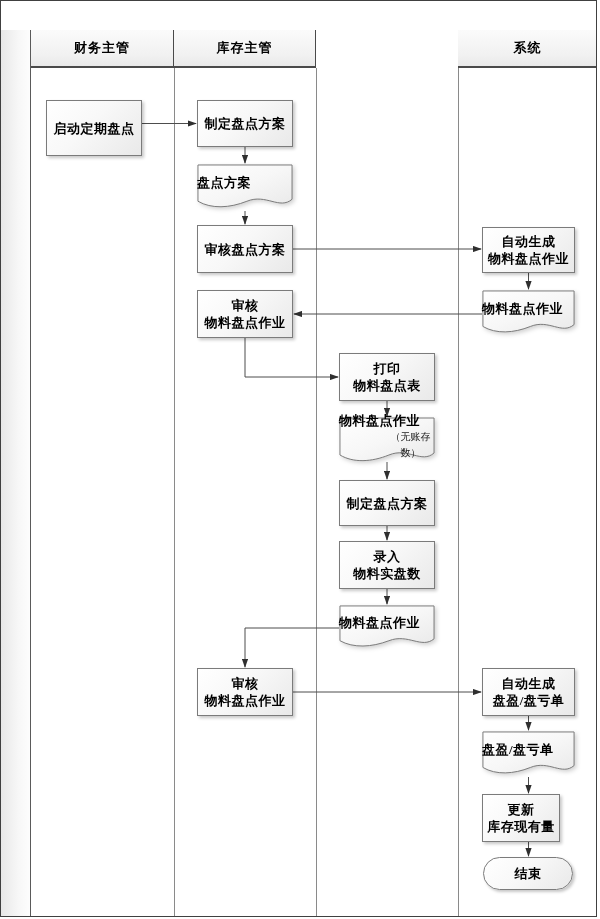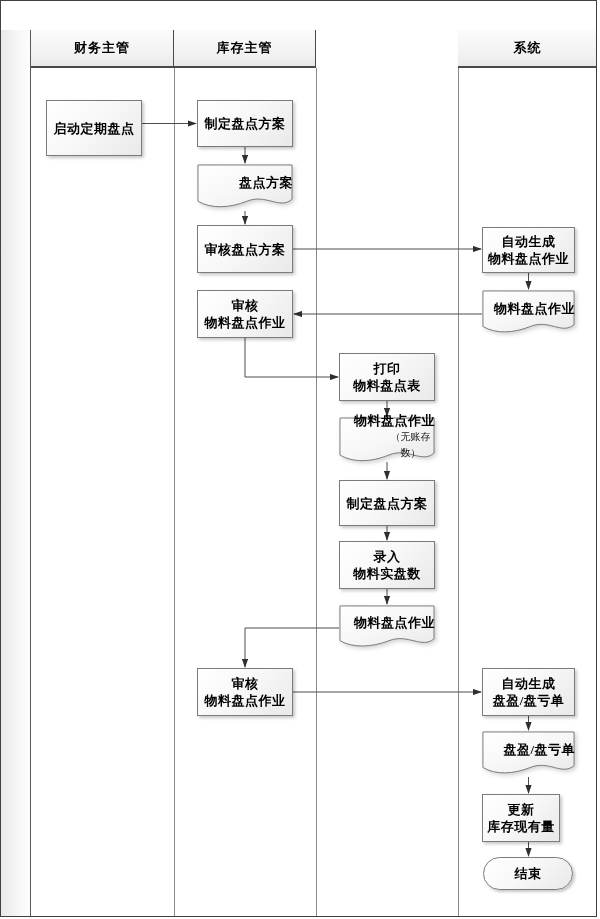--- a/index.html
+++ b/index.html
@@ -27,21 +27,21 @@
         border:1px solid #7b7b7b;
         background:linear-gradient(135deg,#ffffff 0%,#f8f8f8 45%,#e9e9e9 100%);
         box-shadow:2px 2px 3px rgba(0,0,0,0.22);
         display:flex;flex-direction:column;align-items:center;justify-content:center;
         font-size:13px;font-weight:600;letter-spacing:0.5px;line-height:17px;text-align:center;}
   .capsule{border-radius:17px;}
   .doc{position:absolute;z-index:3;}
   .doc svg{position:absolute;left:0;top:0;width:100%;height:100%;
            filter:drop-shadow(2px 2px 2px rgba(0,0,0,0.18));}
   .doc .doc-label{position:absolute;left:0;top:0;right:0;bottom:0;box-sizing:border-box;
-        display:flex;flex-direction:column;align-items:flex-end;justify-content:center;
+        display:flex;flex-direction:column;align-items:flex-start;justify-content:center;
         padding-bottom:11px;font-size:13px;font-weight:600;letter-spacing:0.5px;line-height:16px;text-align:center;}
   .doc .sub{font-size:10px;font-weight:400;letter-spacing:0;color:#222;margin-left:47px;}
 </style>
 </head>
 <body>
 
 <div class="page">
 
 
   <div class="strip"></div>

